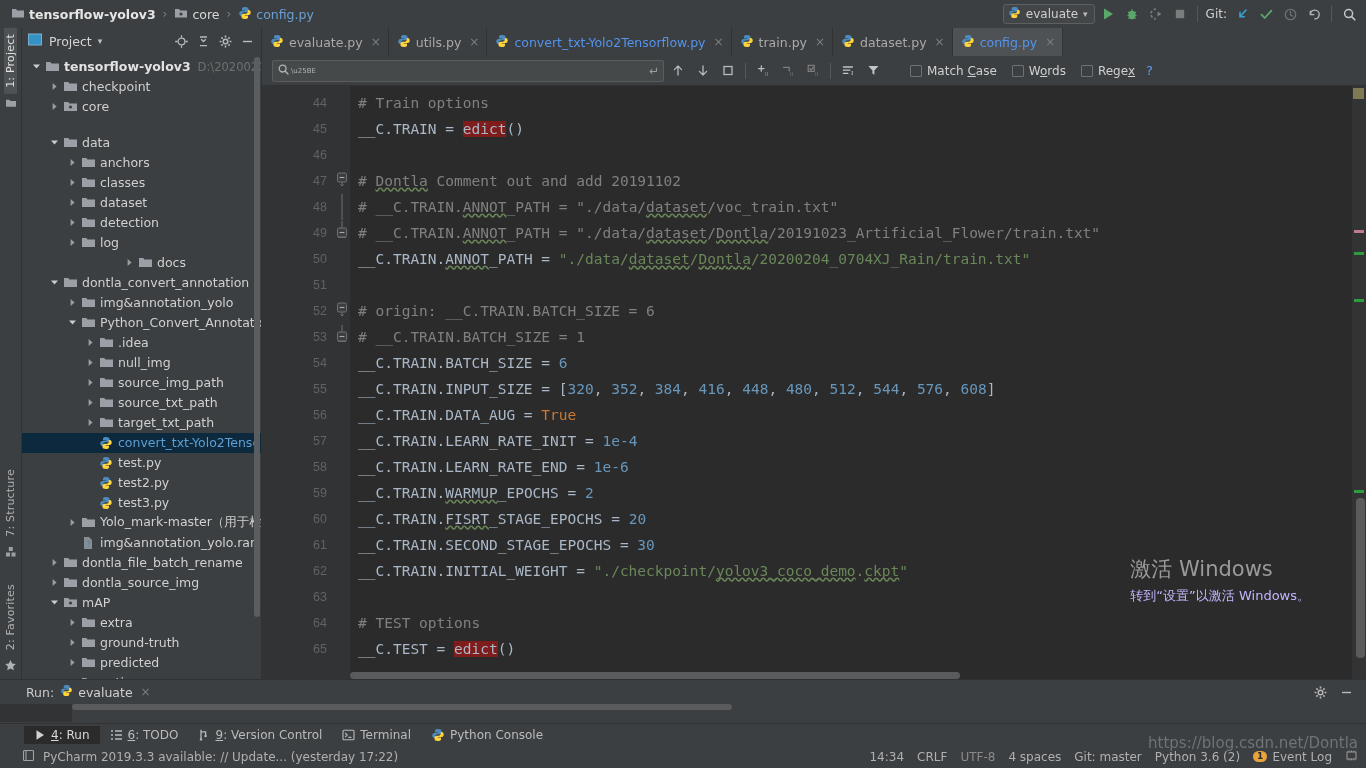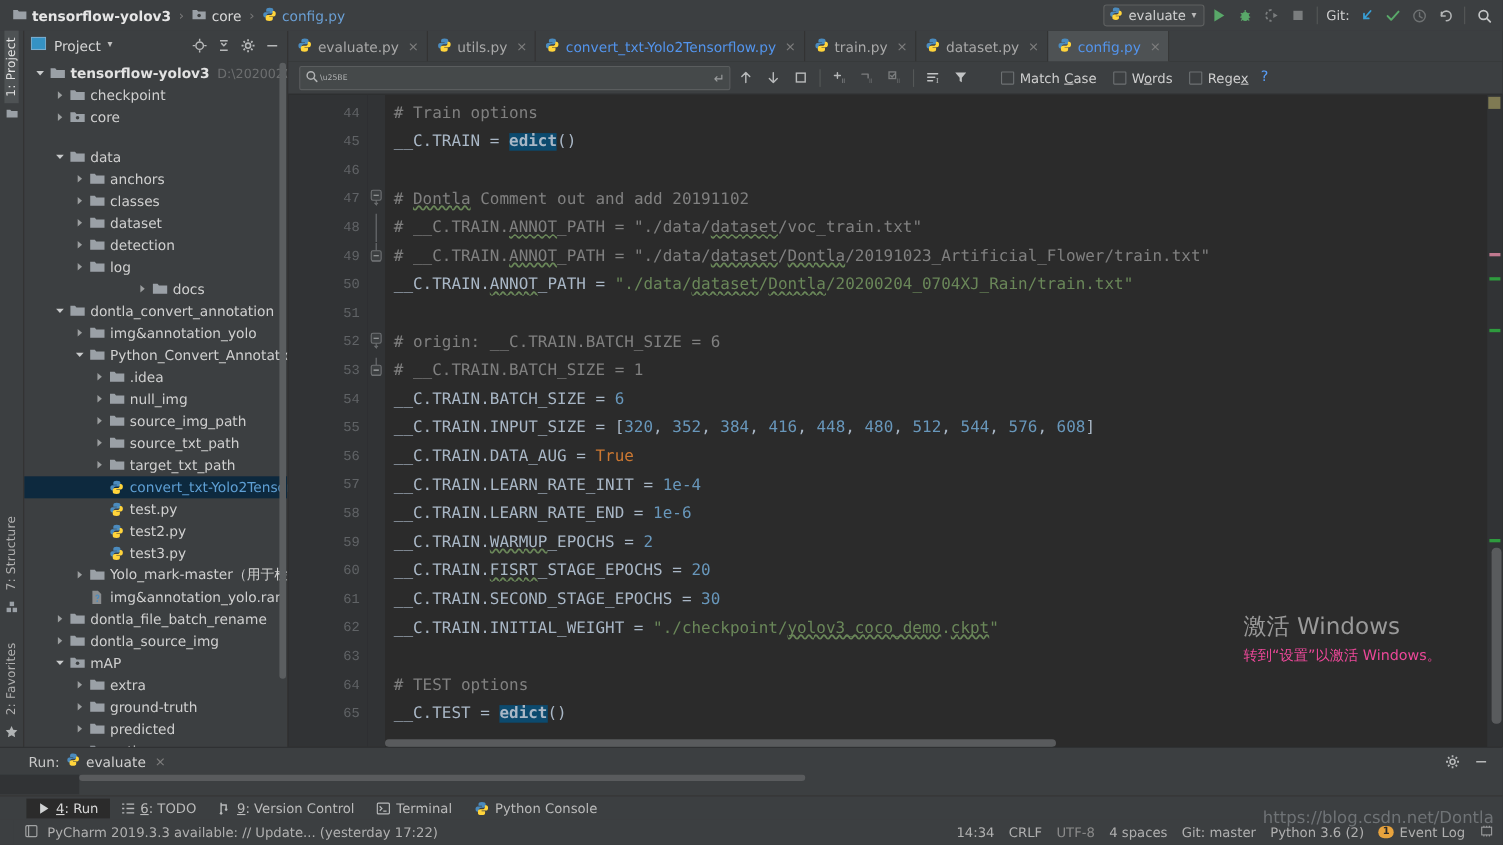--- a/index.html
+++ b/index.html
@@ -102,50 +102,50 @@
   .fb-sep { width: 1px; height: 16px; background: #555858; margin: 0 3px; }
   .cbox { display: flex; align-items: center; gap: 5px; padding: 0 6px; font-size: 12px; color: #cfcfcf; }
   .checkbox { width: 12px; height: 12px; border: 1px solid #6d7173; background: #3c3f41; border-radius: 1px; }
   .mnem { text-decoration: underline; }
   .help { color: #589df6; font-size: 13px; padding-left: 2px; }
 
   
   .codewrap { flex: 1 1 auto; display: flex; min-height: 0; background: #2b2b2b; position: relative; overflow: hidden; }
   .gutter {
     width: 72px; flex: 0 0 72px; background: #313335; text-align: right;
-    padding-top: 4px; font-family: Liberation Mono, monospace; font-size: 12.5px; color: #606366;
+    padding-top: 4px; font-family: Liberation Sans, sans-serif; font-size: 12.5px; color: #606366;
     position: relative;
   }
   .gln { height: 26px; line-height: 26px; padding-right: 7px; }
   .foldcol { width: 16px; flex: 0 0 16px; background: #313335; padding-top: 4px; position: relative; }
   .foldrow { height: 26px; display: flex; align-items: center; justify-content: center; position: relative; }
   .code {
     flex: 1 1 auto; padding-top: 4px; padding-left: 8px;
     font-family: "DejaVu Sans Mono", monospace; font-size: 14.5px; line-height: 26px;
     color: #a9b7c6; white-space: pre; overflow: hidden; position: relative;
   }
   .cl { height: 26px; }
   .cmt { color: #808080; }
   .str { color: #6a8759; }
   .num { color: #6897bb; }
   .kw  { color: #cc7832; }
-  .hit { background: #0c4a6e; font-weight: bold; }
+  .hit { background: #7f1d1d; }
   .typo { text-decoration: underline wavy #6a8759; text-decoration-skip-ink: none; }
 
   .rightgutter { width: 14px; flex: 0 0 14px; background: #313335; position: relative; }
   .mark { position: absolute; left: 2px; width: 10px; height: 3px; }
   .vscroll { position: absolute; right: 1px; width: 9px; background: #595b5d; border-radius: 4px; }
   .errbox { position: absolute; right: 2px; top: 2px; width: 11px; height: 11px; background: #7f7a53; }
 
   .hscroll { position: absolute; left: 88px; bottom: 0; height: 7px; background: #595b5d; border-radius: 4px; }
 
   
   .watermark { position: absolute; right: 56px; bottom: 74px; text-align: left; pointer-events: none; }
   .wm1 { font-size: 21px; color: #9a9a9a; font-family: "DejaVu Sans", sans-serif; }
-  .wm2 { font-size: 13px; color: #ec4899; margin-top: 4px; }
+  .wm2 { font-size: 13px; color: #c4b5fd; margin-top: 4px; }
 
   
   .runpanel { flex: 0 0 44px; background: #3c3f41; display: flex; flex-direction: column; border-top: 1px solid #2f3133; position: relative; }
   .run-header { height: 24px; display: flex; align-items: center; padding-left: 26px; gap: 6px; }
   .run-label { font-size: 12.5px; color: #c8c8c8; }
   .run-tab { display: flex; align-items: center; gap: 5px; font-size: 12.5px; color: #d0d0d0; }
   .run-header-right { margin-left: auto; display: flex; align-items: center; gap: 6px; padding-right: 10px; }
   .console { height: 18px; overflow: hidden; display: flex; position: relative; flex-direction: column; }
   .console-gutter { width: 72px; flex: 0 0 72px; background: #313335; }
   .console-text {

